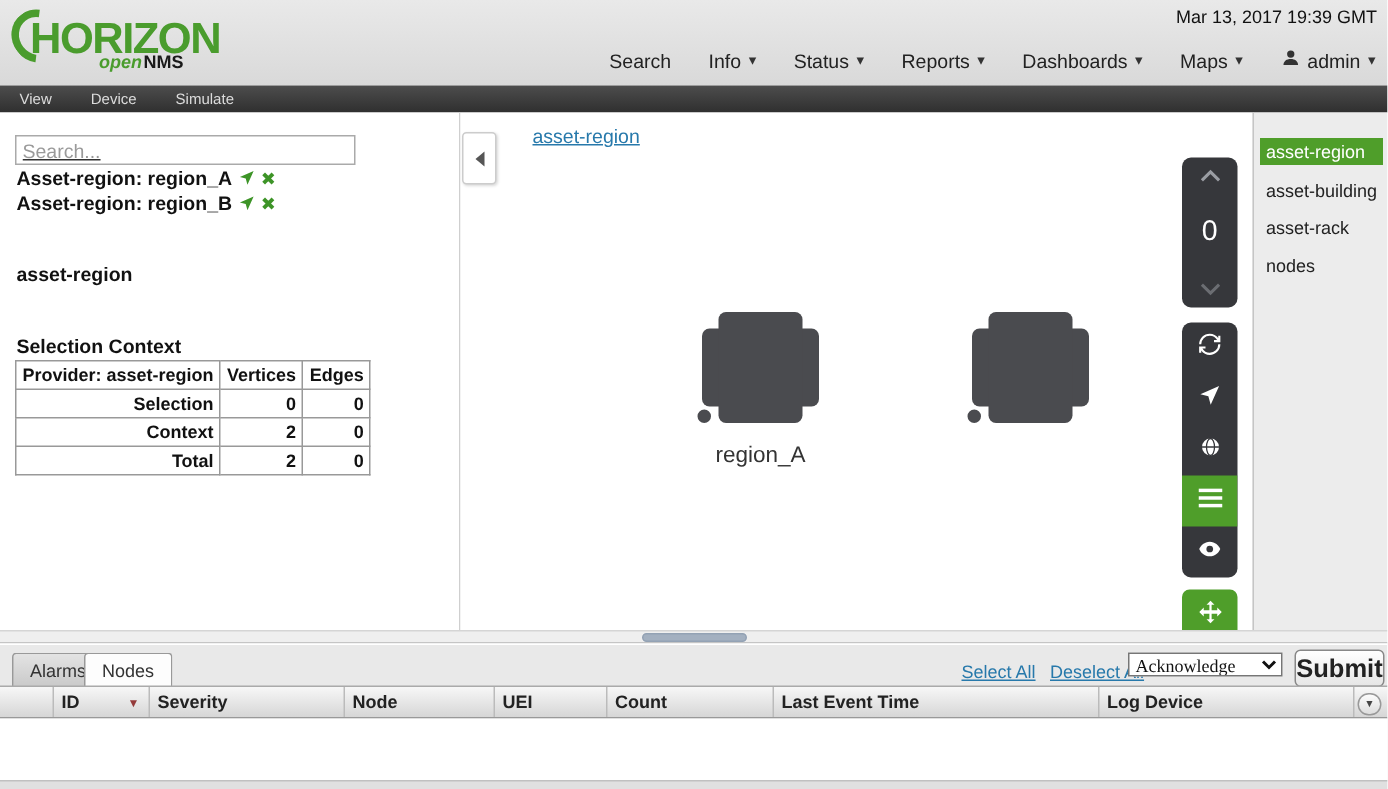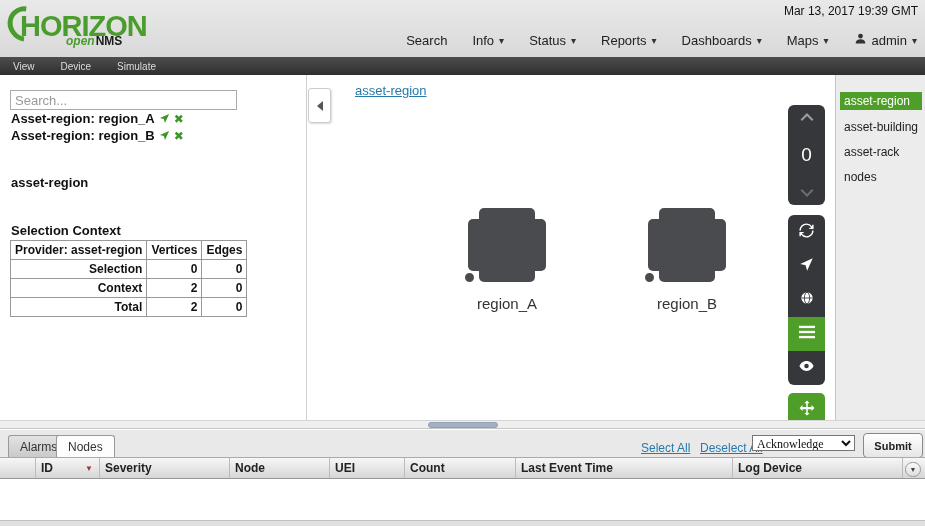--- a/index.html
+++ b/index.html
@@ -28,21 +28,21 @@
   .menubar { position:absolute; left:0; top:57px; width:925px; height:18px;
              background:linear-gradient(#4d4d4d,#2f2f2f); display:flex; align-items:center; gap:26px;
              padding-left:13px; }
   .menu-item { font-size:10px; color:#dcdcdc; cursor:pointer; }
 
   
   .lpanel { position:absolute; left:0; top:75px; width:307px; height:345px; background:#fff;
             border-right:1px solid #cfcfcf; }
   .search-input { position:absolute; left:10px; top:15px; width:227px; height:20px;
                   border:1px solid #aaa; font-size:13px; padding:0 4px; color:#333;
-                  font-family:"Liberation Sans","DejaVu Sans",sans-serif; }
+                  font-family:"Liberation Sans","DejaVu Sans",sans-serif;text-decoration:underline; }
   .search-input::placeholder { color:#9a9a9a; }
   .focus-row { position:absolute; left:11px; display:flex; align-items:center; gap:4px;
                font-size:13px; font-weight:bold; color:#111; }
   .focus-row .ic { display:inline-flex; cursor:pointer; }
   .icon-x { color:#3d9427; font-weight:bold; font-size:12px; line-height:10px; cursor:pointer; }
   .layer-label { position:absolute; left:11px; top:100px; font-size:13px; font-weight:bold; color:#111; }
   .sc-title { position:absolute; left:11px; top:148px; font-size:13px; font-weight:bold; color:#111; }
   .sc-table { position:absolute; left:10px; top:165px; width:223px; border-collapse:collapse;
               font-size:12px; }
   .sc-table th, .sc-table td { border:1px solid #999; padding:2px 4px; font-weight:bold; color:#111; }
@@ -102,21 +102,21 @@
           border-top:1px solid #fff; }
   .tab { position:absolute; top:5px; height:23px; padding:0 11px; font-size:12px; color:#333;
          border:1px solid #999; border-bottom:none; border-radius:3px 3px 0 0; cursor:pointer;
          display:flex; align-items:center; background:#fdfdfd; }
   .tab.active { background:linear-gradient(#e3e3e3,#c9c9c9); }
   .dock-link { position:absolute; top:11px; font-size:12px; color:#2779ab; text-decoration:underline;
                cursor:pointer; }
   .ack-select { position:absolute; left:752px; top:5px; width:103px; height:16px; font-size:12px;
                 border:1px solid #767676; background:#fff; color:#111;
                 font-family:Liberation Serif, serif; }
-  .submit-btn { position:absolute; left:863px; top:3px; width:60px; height:25px; font-size:11px;
+  .submit-btn { position:absolute; left:863px; top:3px; width:60px; height:25px; font-size:17px;
                 font-weight:bold; color:#222; border:1px solid #888; border-radius:4px;
                 background:linear-gradient(#ffffff,#e6e6e6); cursor:pointer;
                 font-family:"Liberation Sans","DejaVu Sans",sans-serif; }
   .thead { position:absolute; left:0; top:27px; width:925px; height:22px;
            background:linear-gradient(#f7f7f7,#d6d6d6); border-top:1px solid #aaa;
            border-bottom:1px solid #999; display:flex; }
   .th { height:100%; border-right:1px solid #bbb; font-size:12px; font-weight:bold; color:#222;
         display:flex; align-items:center; padding-left:5px; position:relative; cursor:pointer; }
   .sort-arrow { position:absolute; right:6px; font-size:8px; color:#943a3a; }
   .chooser { width:16px; height:15px; margin:3px auto 0; border:1px solid #999; border-radius:8px;
@@ -234,21 +234,20 @@
   <div class="region-node" style="left:161px; top:133px;">
     <div class="hbar"></div>
     <div class="vbar"></div>
     <div class="dot"></div>
     <div class="node-label">region_A</div>
   </div>
   <div class="region-node" style="left:341px; top:133px;">
     <div class="hbar"></div>
     <div class="vbar"></div>
     <div class="dot"></div>
-    <div class="node-label">region_B</div>
   </div>
 </div>
 
 <div class="ztool">
   <span class="chev">
       <svg width="18" height="12" viewBox="0 0 22 14">
         <polyline points="4,11 11,4 18,11" fill="none" stroke="#9a9da3" stroke-width="2.5"></polyline>
       </svg>
     </span>
   <span class="zlevel">0</span>

